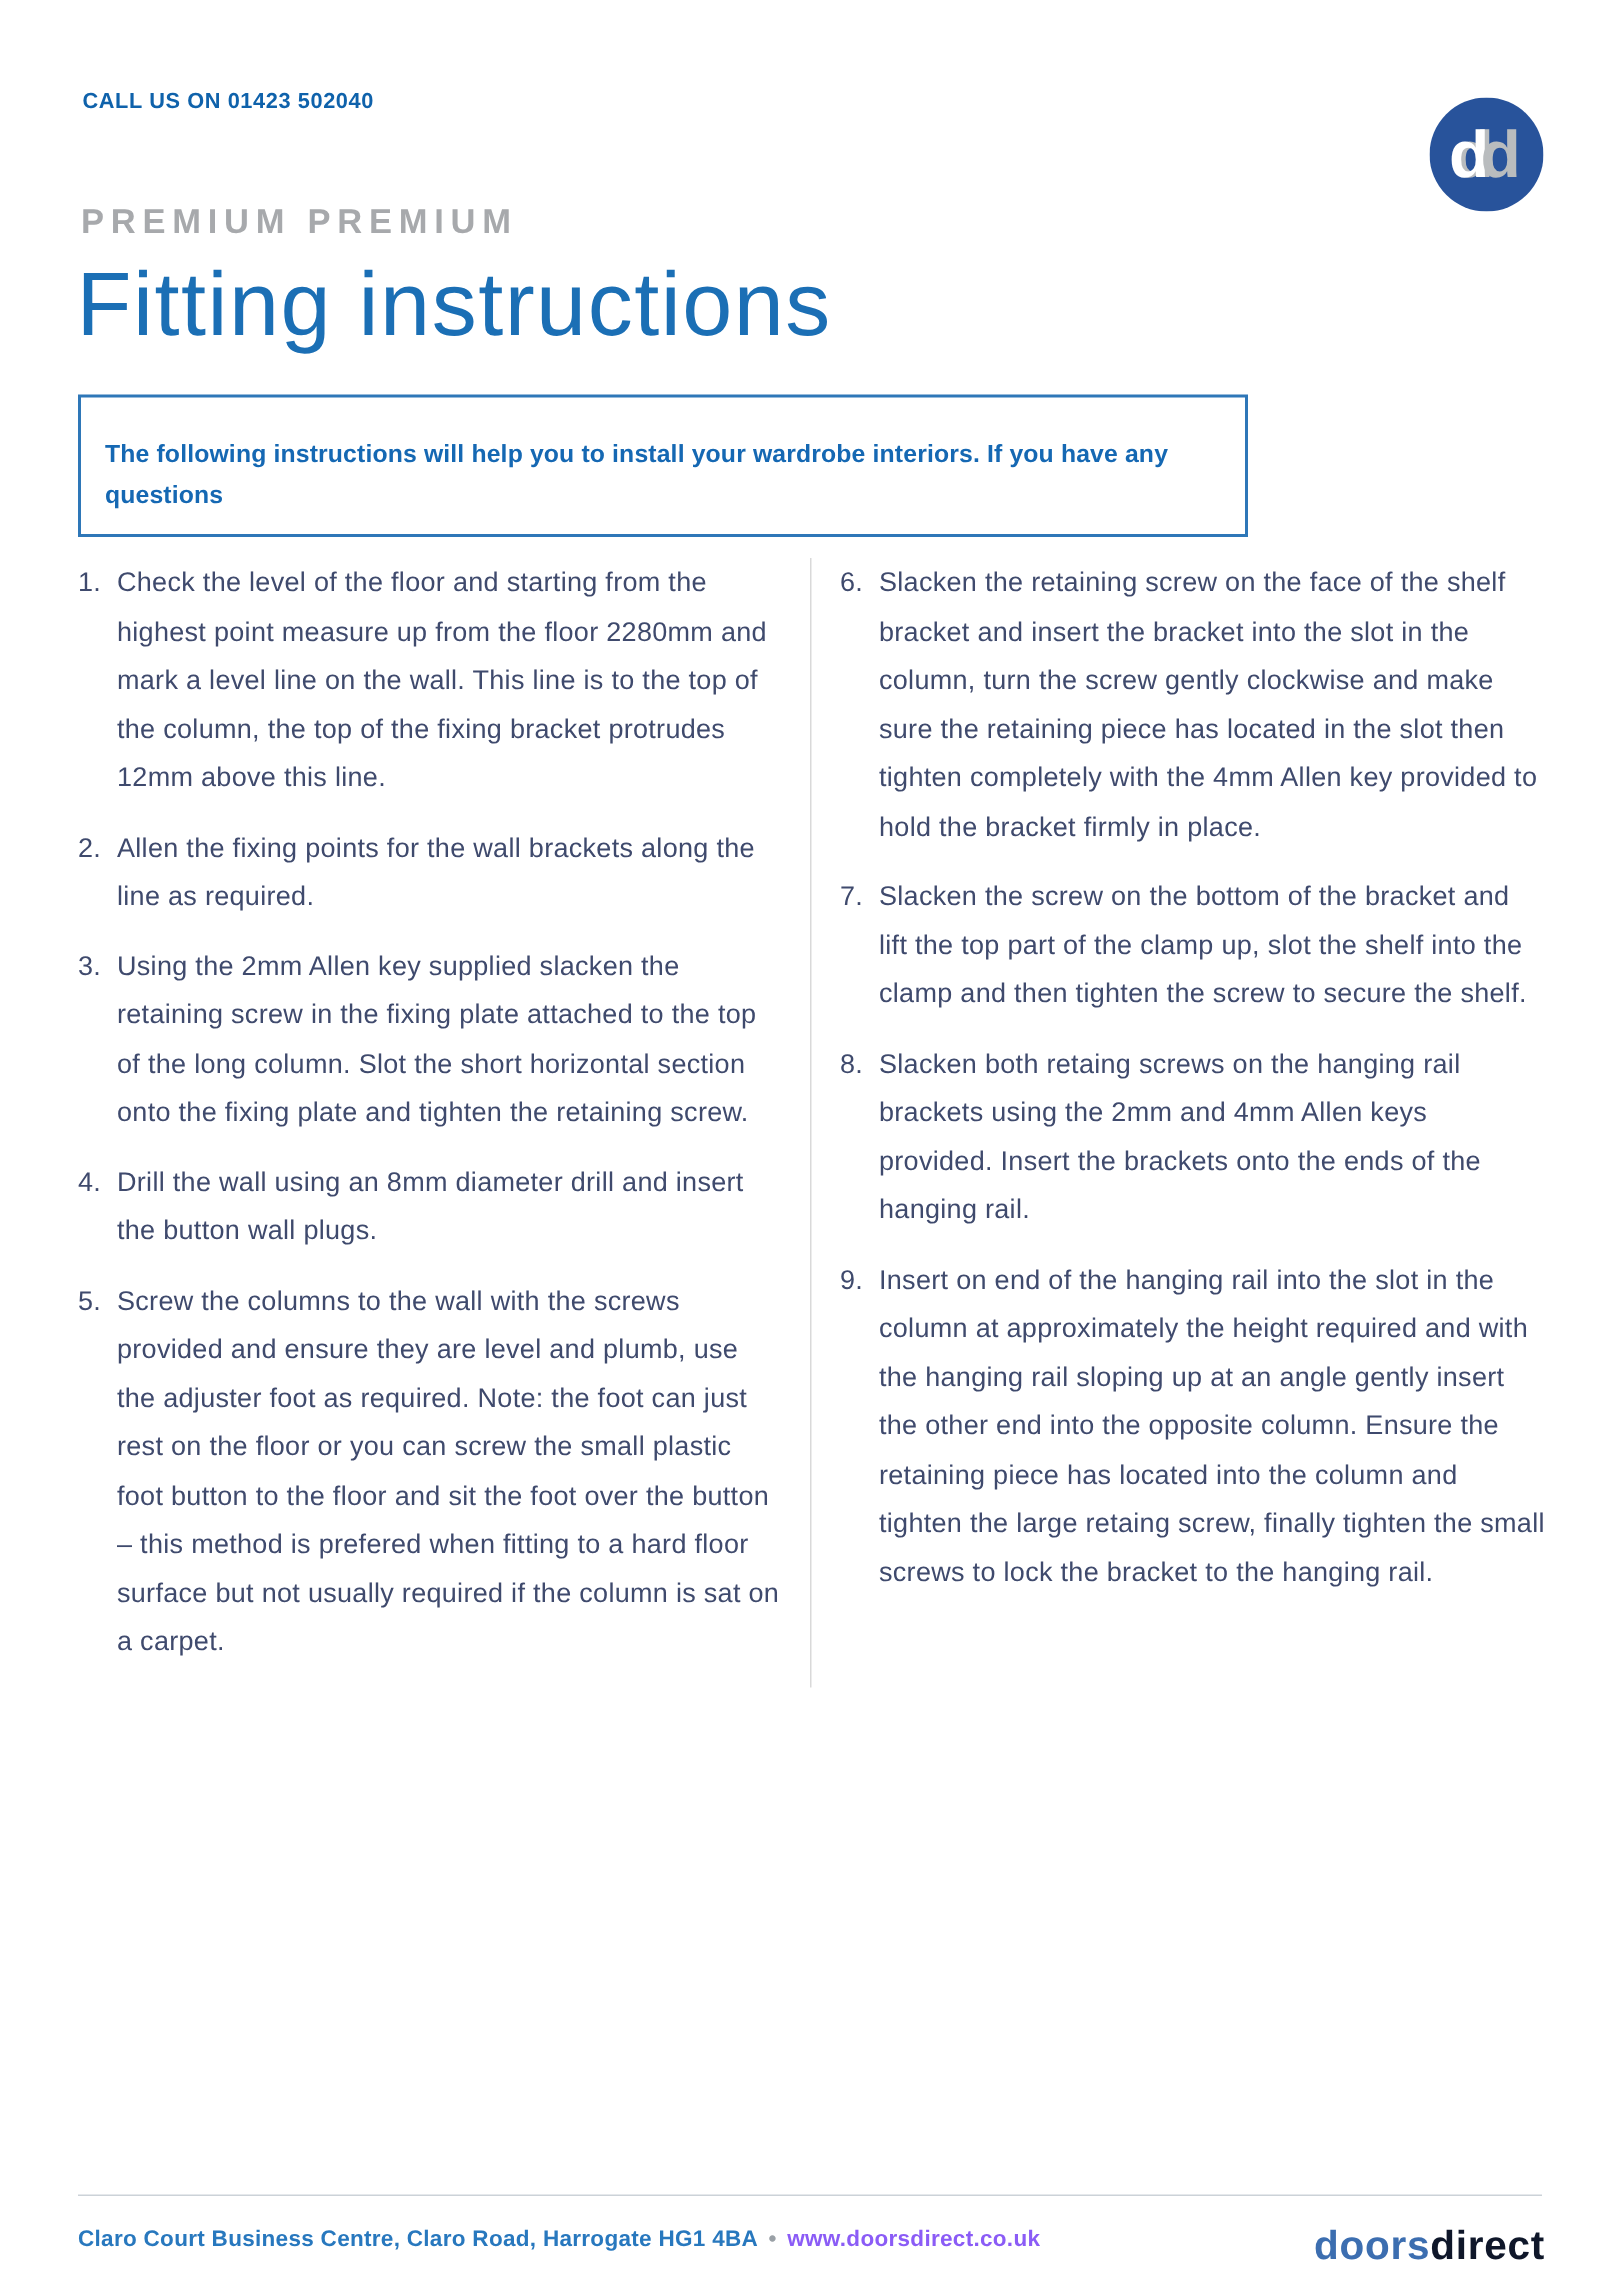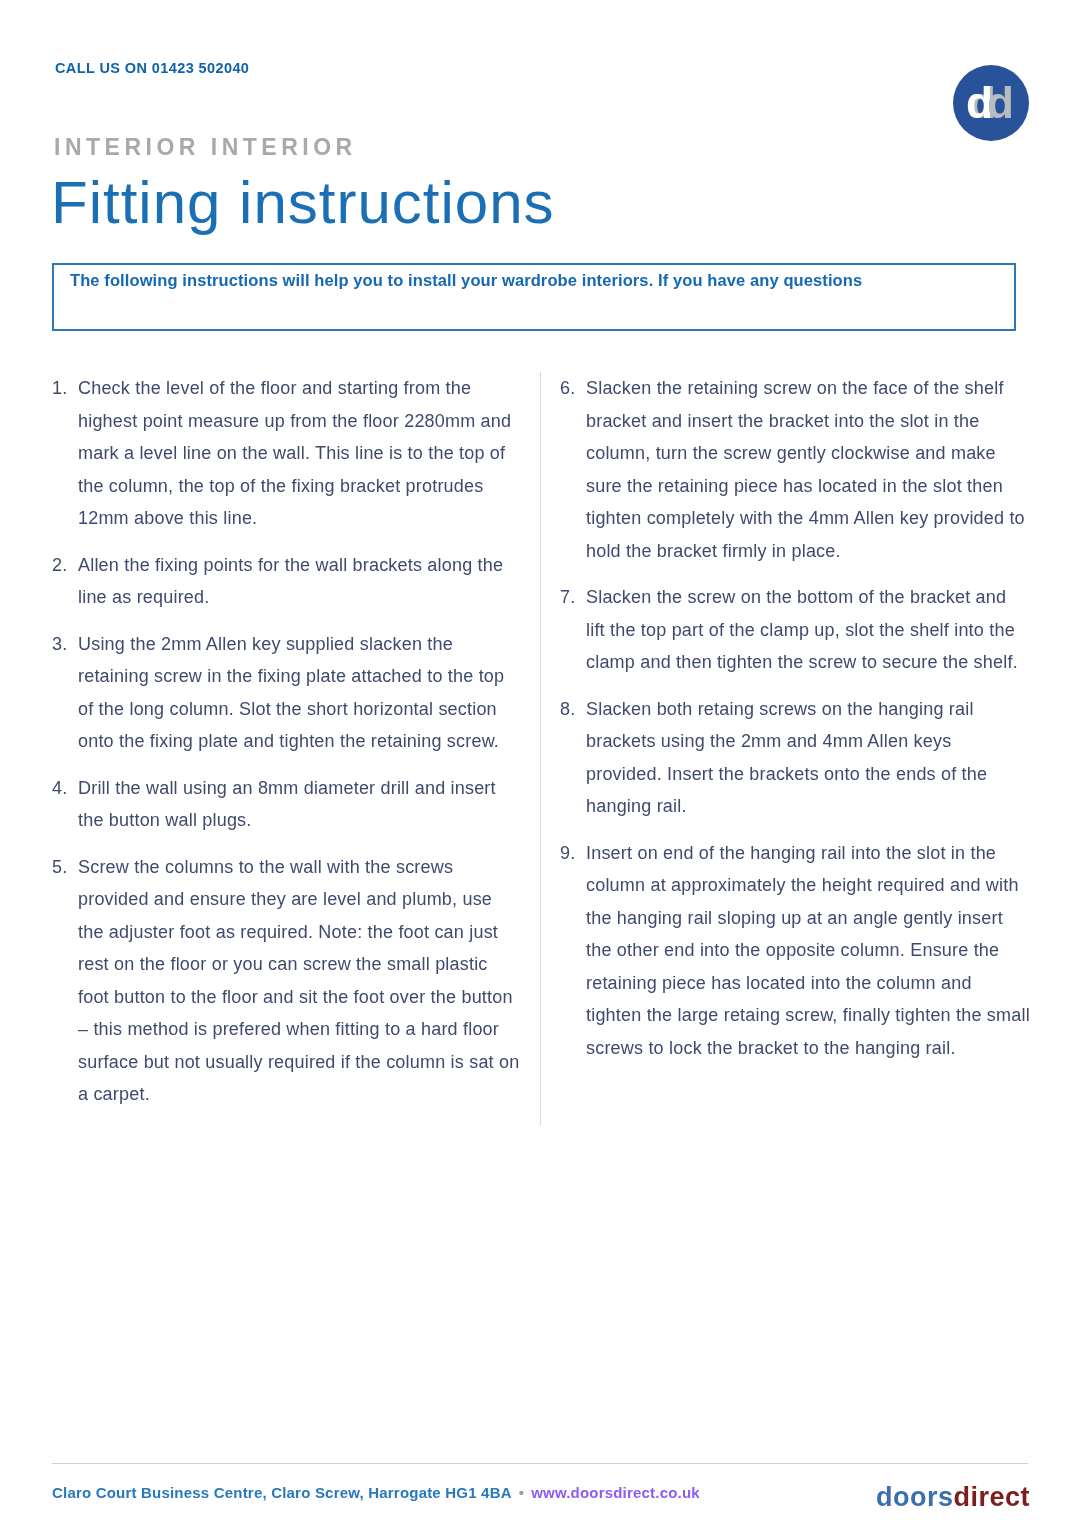--- a/index.html
+++ b/index.html
@@ -27,23 +27,23 @@
   }
   .page-title {
     position: absolute; left: 51px; top: 168px;
     font-size: 60px; font-weight: 200; letter-spacing: 1px;
     color: #1b6fb5;
     font-family: "Liberation Sans", "DejaVu Sans", sans-serif;
   }
 
   
   .intro-box {
-    position: absolute; left: 52px; top: 263px; width: 964px; min-height: 68px;
+    position: absolute; left: 52px; top: 263px; width: 780px; min-height: 68px;
     border: 2px solid #2e77b8;
-    padding: 2px 16px 12px 16px;
+    padding: 25px 16px 12px 16px;
   }
   .intro-box p {
     font-size: 16.5px; font-weight: bold; color: #1568b3;
     line-height: 1.65; letter-spacing: 0.1px;
   }
 
   
   .columns {
     position: absolute; left: 52px; top: 372px; width: 978px;
     display: flex; align-items: stretch;
@@ -76,40 +76,40 @@
     font-size: 15px; font-weight: bold; color: #2878be; letter-spacing: 0.2px;
   }
   .footer-left .sep { color: #9aa0a6; font-weight: bold; padding: 0 7px; }
   .footer-left .site { color: #8b5cf6; text-decoration: none; }
   .brand {
     position: absolute; right: 50px; top: 1482px;
     font-size: 27px; font-weight: bold; letter-spacing: 0.5px;
     font-family: "Liberation Sans", sans-serif;
   }
   .brand .b1 { color: #3c6eb0; }
-  .brand .b2 { color: #7f1d1d; }
+  .brand .b2 { color: #0f172a; }
 </style>
 </head>
 <body>
 
 <div class="page">
 
   <div class="call-us">CALL US ON 01423 502040</div>
 
   <div class="logo-badge">
     <svg width="76" height="76" viewBox="0 0 76 76">
       <circle cx="38" cy="38" r="38" fill="#28539b"></circle>
       <text x="16" y="53" font-family="Liberation Sans, sans-serif" font-size="44" font-weight="bold" fill="#b9bcbe">d</text>
       <text x="36" y="53" font-family="Liberation Sans, sans-serif" font-size="44" font-weight="bold" fill="#b9bcbe" opacity="0.0">d</text>
       <text x="13" y="53" font-family="Liberation Sans, sans-serif" font-size="44" font-weight="bold" fill="#ffffff">d</text>
       <text x="34" y="53" font-family="Liberation Sans, sans-serif" font-size="44" font-weight="bold" fill="#b9bcbe">d</text>
     </svg>
   </div>
 
-  <div class="eyebrow">INTERIOR INTERIOR</div>
+  <div class="eyebrow">PREMIUM PREMIUM</div>
   <h1 class="page-title">Fitting instructions</h1>
 
   <div class="intro-box">
     <p>The following instructions will help you to install your wardrobe interiors. If you have any questions</p>
   </div>
 
   <div class="columns">
 
     <div class="col">
       <div class="item">
@@ -152,19 +152,19 @@
       <div class="item">
         <span class="num">9.</span>
         <span class="txt">Insert on end of the hanging rail into the slot in the column at approximately the height required and with the hanging rail sloping up at an angle gently insert the other end into the opposite column. Ensure the retaining piece has located into the column and tighten the large retaing screw, finally tighten the small screws to lock the bracket to the hanging rail.</span>
       </div>
     </div>
 
   </div>
 
   <div class="footer-rule"></div>
   <div class="footer-left">
-    <span>Claro Court Business Centre, Claro Screw, Harrogate HG1 4BA</span><span class="sep">•</span><span class="site">www.doorsdirect.co.uk</span>
+    <span>Claro Court Business Centre, Claro Road, Harrogate HG1 4BA</span><span class="sep">•</span><span class="site">www.doorsdirect.co.uk</span>
   </div>
   <div class="brand">
     <span class="b1">doors</span><span class="b2">direct</span>
   </div>
 
 </div>
 
 </body></html>

